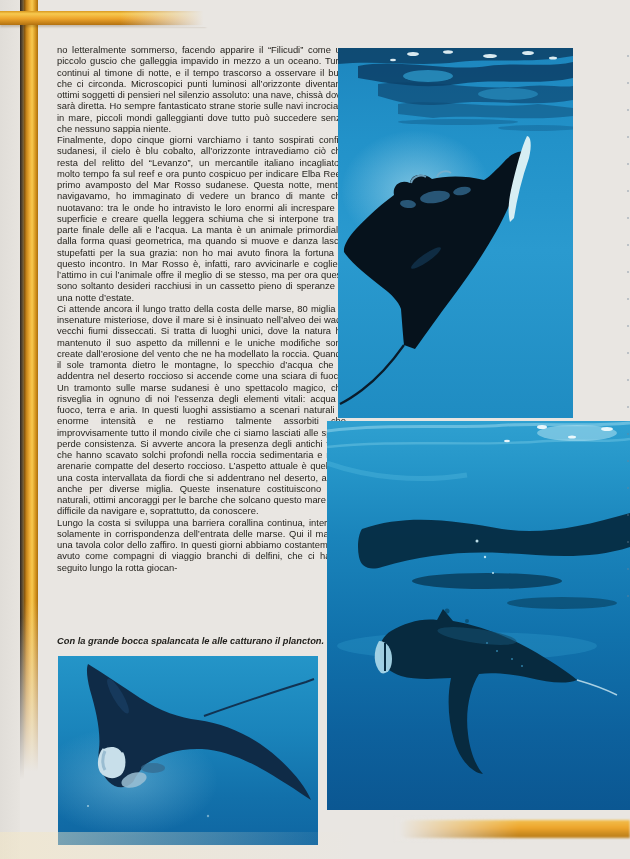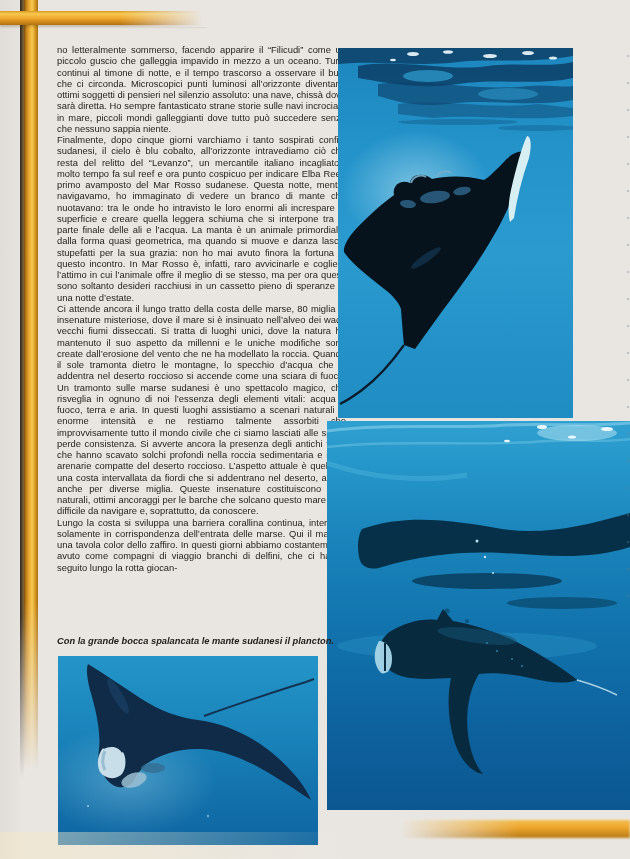--- a/index.html
+++ b/index.html
@@ -164,21 +164,21 @@
           <circle cx="170" cy="230" r="1"></circle>
             <circle cx="185" cy="238" r="1"></circle>
           <circle cx="160" cy="222" r="1"></circle>
             <circle cx="195" cy="245" r="1"></circle>
         </g>
         <path d="M250,259 C264,263 278,268 290,274" stroke="#CFEAF2" stroke-width="1.4" opacity=".8" fill="none"></path>
       </g>
     </svg>
   </div>
 
-  <div class="caption">Con la grande bocca spalancata le mante sudanesi il plancton.</div>
+  <div class="caption">Con la grande bocca spalancata le alle catturano il plancton.</div>
 
   <div class="photo photo-bottom">
     <svg xmlns="http://www.w3.org/2000/svg" width="260" height="189" viewBox="0 0 260 189">
       <defs>
         <linearGradient id="w3" x1="0" y1="0" x2="0" y2="1">
           <stop offset="0" stop-color="#2495C8"></stop>
             <stop offset=".4" stop-color="#1A84BB"></stop>
           <stop offset=".75" stop-color="#1270AA"></stop>
             <stop offset="1" stop-color="#0F66A2"></stop>
         </linearGradient>

